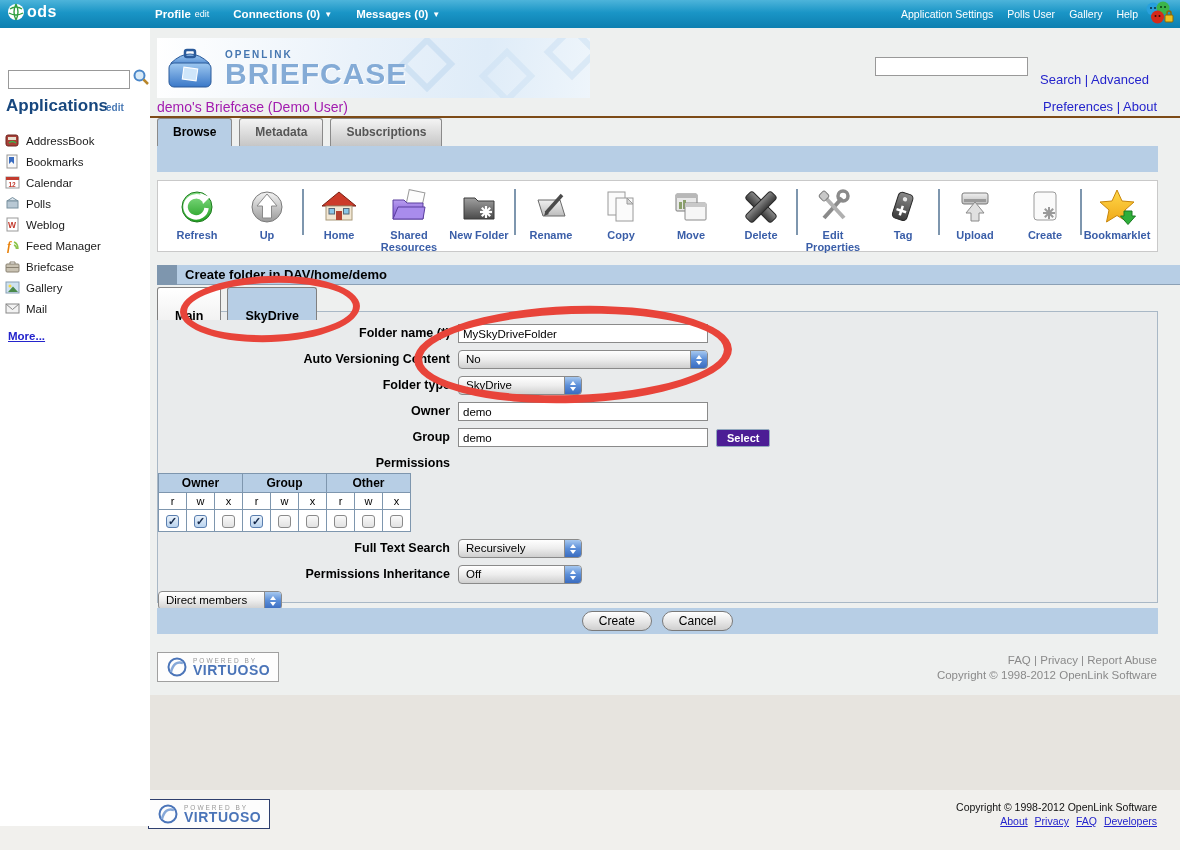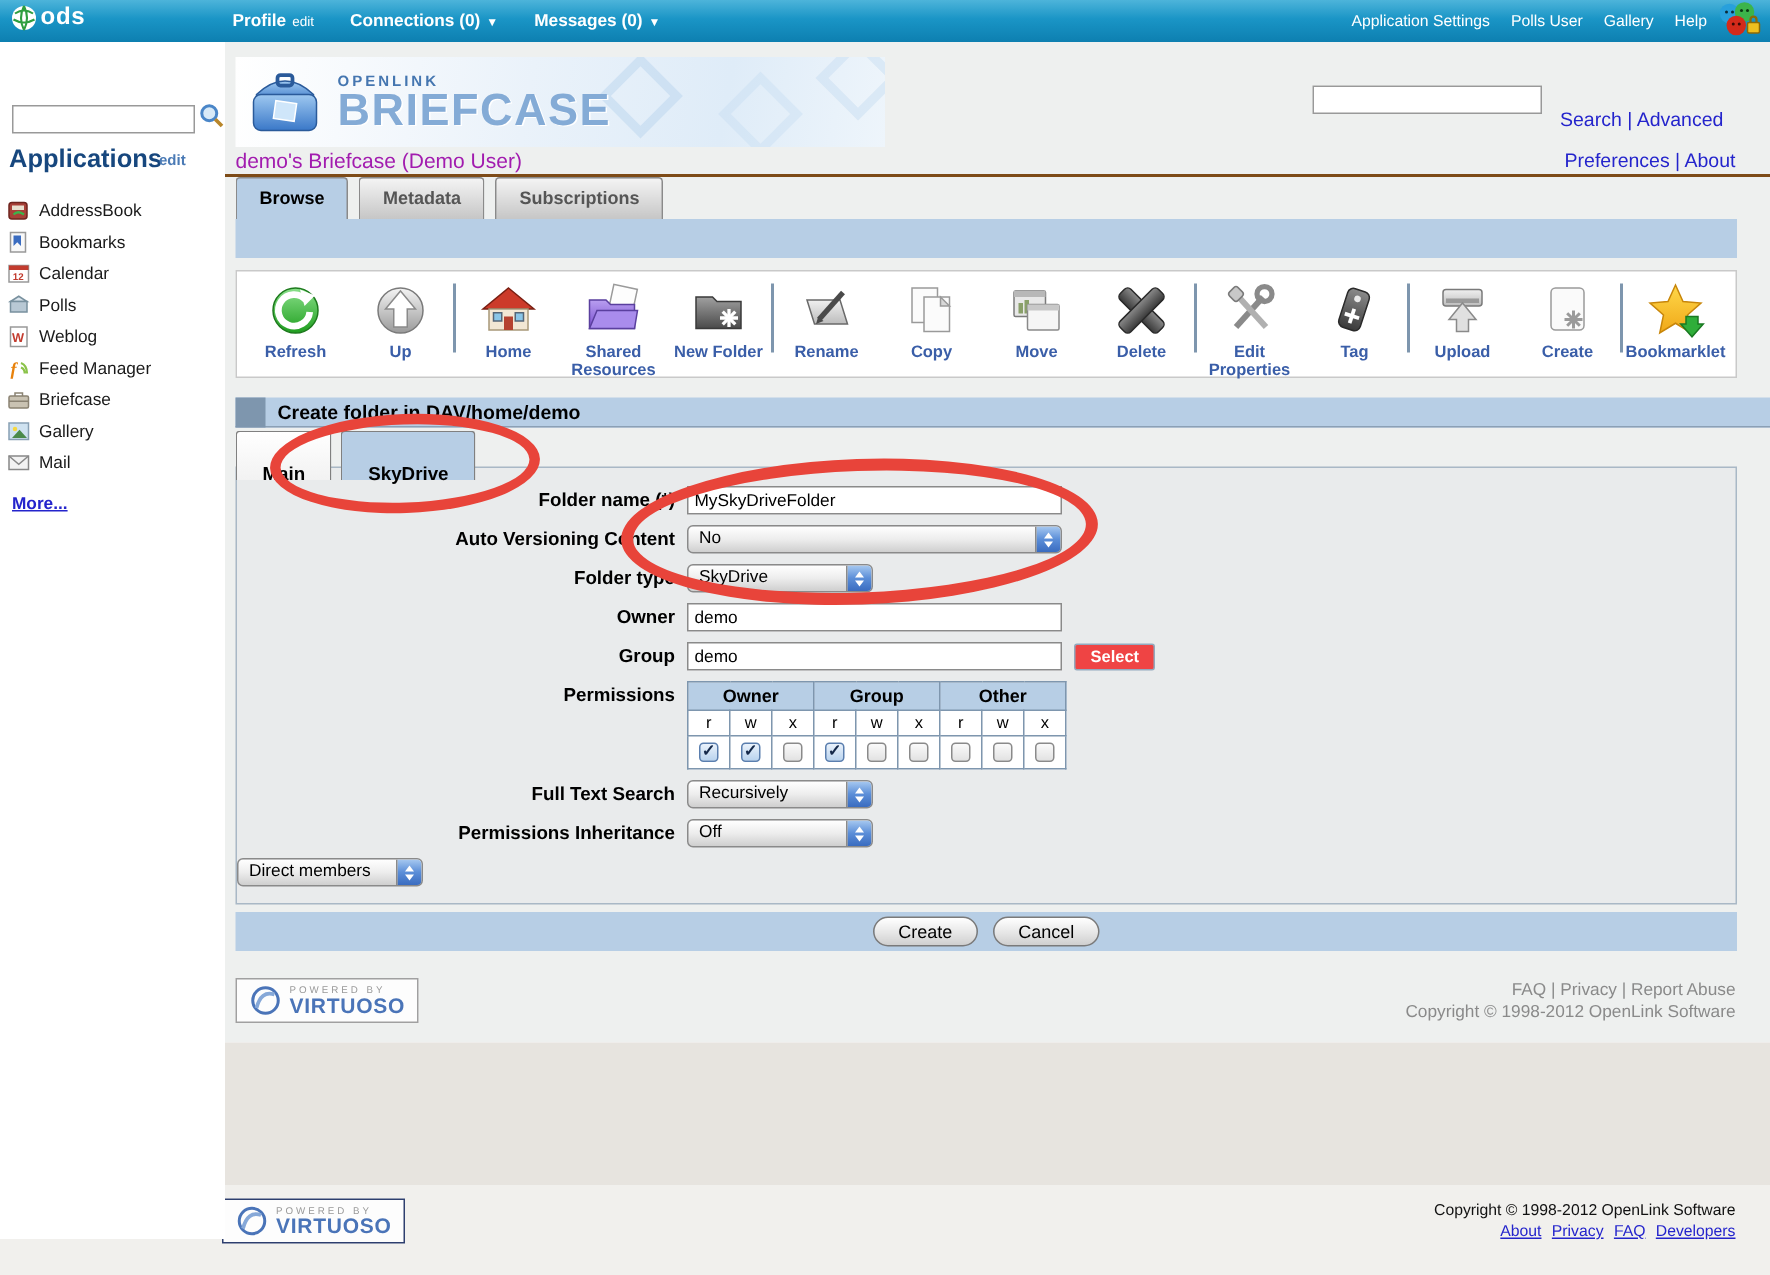--- a/index.html
+++ b/index.html
@@ -72,34 +72,34 @@
   .sec-head .sq { position:absolute; left:0; top:0; width:20px; height:20px; background:#7e96ae; }
   .sec-head .txt { position:absolute; left:28px; top:2px; font-size:13px; font-weight:bold; color:#000; }
   .subtabs { position:absolute; left:157px; top:287px; display:flex; gap:6px; z-index:7; }
   .stab { height:25px; line-height:24px; padding:16px 17px; font-size:12.5px; font-weight:bold; color:#000;
     border:1px solid #808080; border-bottom:none; border-radius:3px 3px 0 0; cursor:pointer; }
   .stab.active { background:linear-gradient(#ffffff,#f2f2f2); height:26px; }
   .stab.inactive { background:#b7cee5; }
   .panel { position:absolute; left:157px; top:311px; width:1001px; height:292px; background:#e9ebec;
     border:1px solid #a9b8c6; padding-top:12px; }
   .frow { display:flex; align-items:center; margin-bottom:7px; }
-  .frow.tall { align-items:flex-start; }
+  .frow.tall { align-items:flex-start;flex-direction:column; }
   .flabel { width:300px; text-align:right; padding-right:8px; font-size:12.5px; font-weight:bold; color:#000; line-height:19px; }
   .tin { height:19px; border:1px solid #8a8a8a; font-size:11.5px; padding:0 4px; background:#fff; }
   .w250 { width:250px; } .w124 { width:124px; }
 
   .macsel { display:inline-flex; align-items:stretch; height:19px; border:1px solid #8a8a8a; border-radius:4px;
     background:linear-gradient(#ffffff, #ededed 50%, #cfcfcf); overflow:hidden; cursor:pointer; }
   .macsel .mtxt { flex:1; font-size:11.5px; padding:2px 0 0 7px; color:#000; white-space:nowrap; }
   .macsel .stp { width:17px; background:linear-gradient(#a6c8f0, #5b8ed8 50%, #3a6cc0);
     border-left:1px solid #8a8a8a; display:flex; flex-direction:column; align-items:center; justify-content:center; gap:2px; }
   .tri-u { width:0; height:0; border-left:3px solid transparent; border-right:3px solid transparent; border-bottom:4px solid #fff; }
   .tri-d { width:0; height:0; border-left:3px solid transparent; border-right:3px solid transparent; border-top:4px solid #fff; }
 
-  .selbtn { margin-left:8px; background:#ef4444; color:#fff; font-weight:bold; font-size:11px;
+  .selbtn { margin-left:8px; background:#4c1d95; color:#fff; font-weight:bold; font-size:11px;
     border:1px solid #93a9be; border-radius:2px; padding:2px 10px; cursor:pointer; }
 
   table.perm { border-collapse:collapse; }
   table.perm th, table.perm td { border:1px solid #7e96ae; text-align:center; }
   table.perm th.grp { background:#b7cee5; font-size:12px; font-weight:bold; width:84px; height:19px; }
   table.perm td.bit { background:#fff; font-size:11px; width:28px; height:17px; font-weight:normal; }
   table.perm td.box { background:#fff; height:22px; }
   .cb { display:inline-block; width:13px; height:13px; border:1px solid #8a8a8a; border-radius:3px;
     background:linear-gradient(#fafafa,#e2e2e2); vertical-align:middle; font-size:11px; line-height:11px;
     font-weight:bold; color:#15294a; cursor:pointer; }

